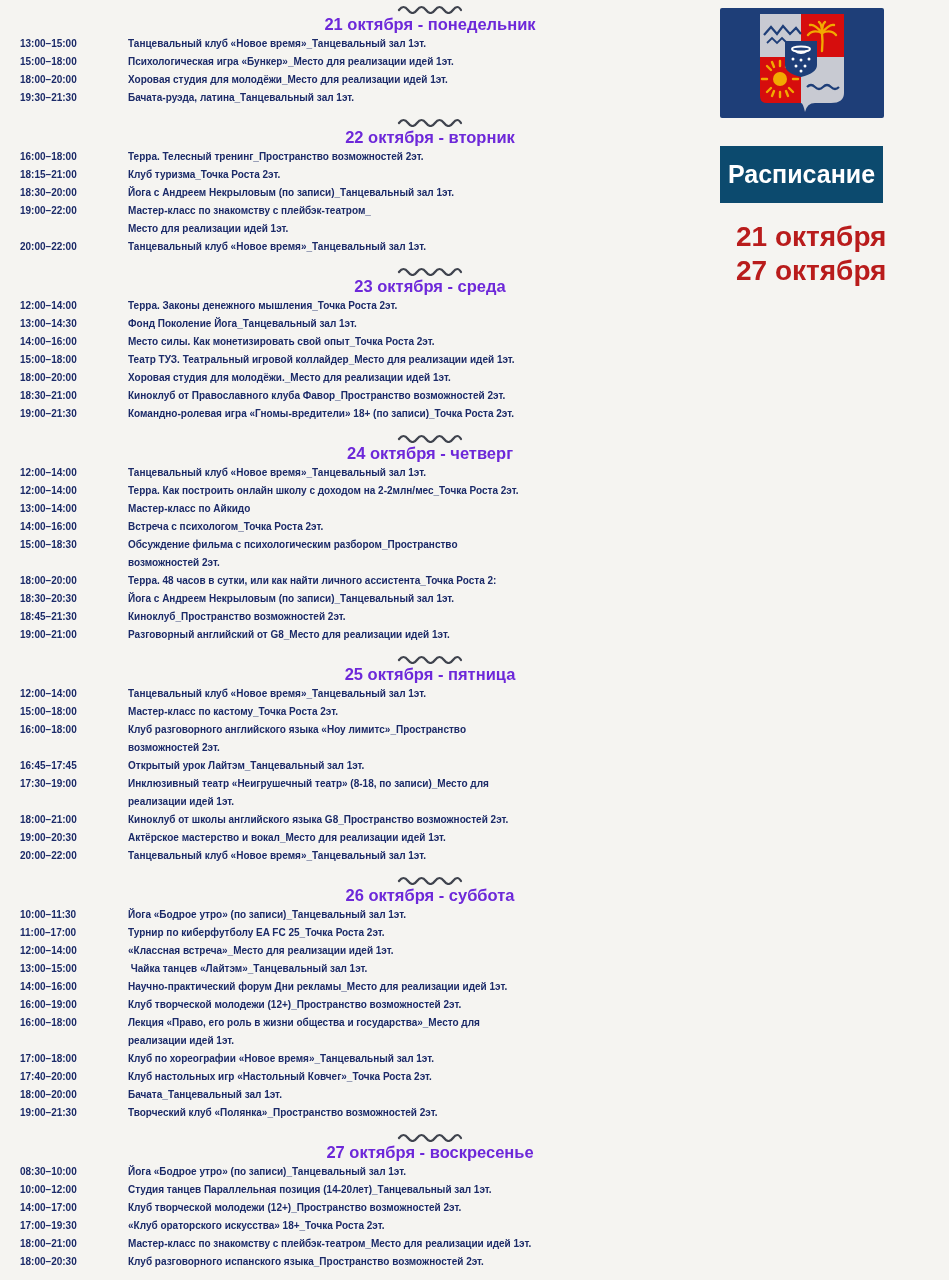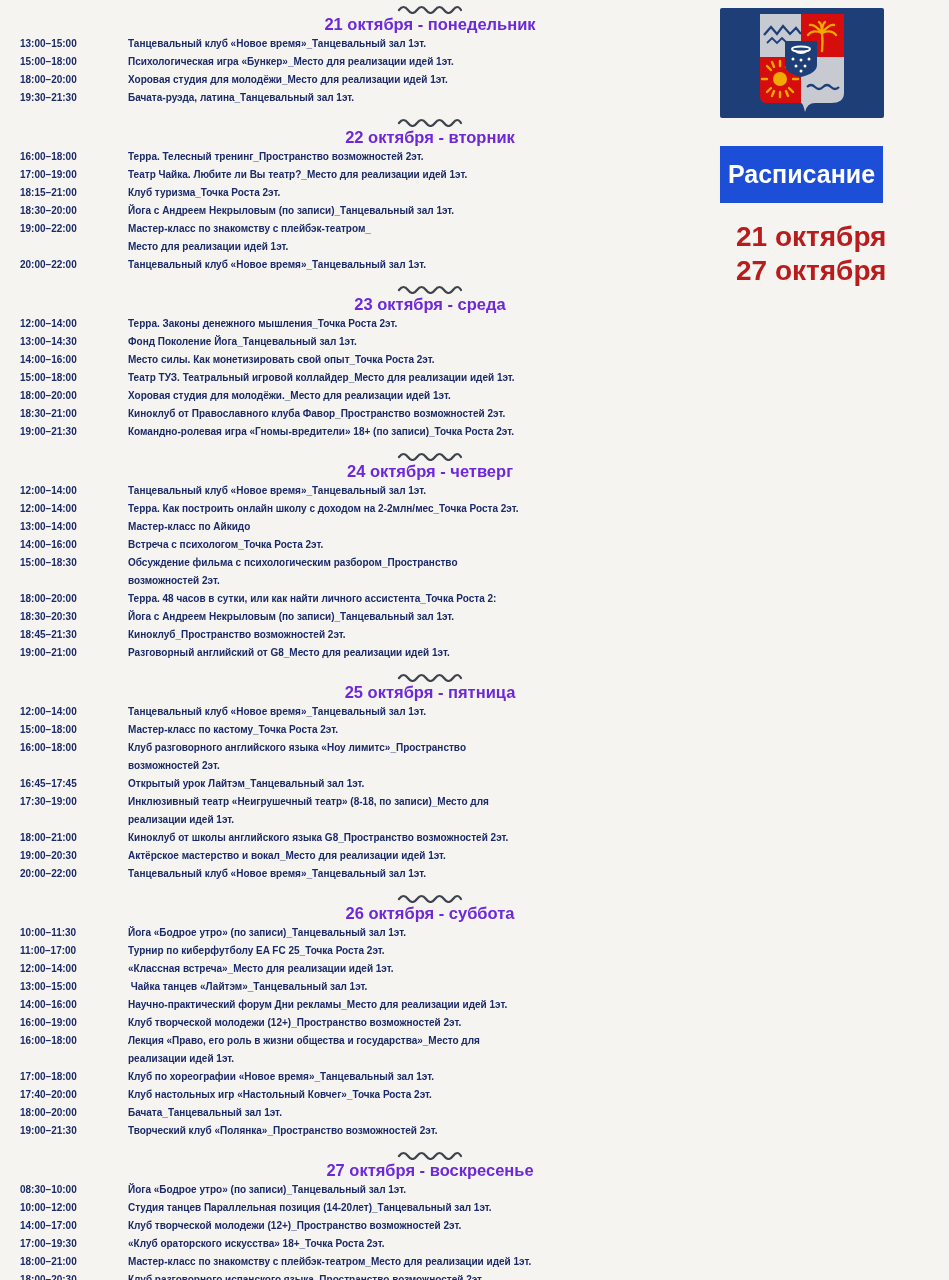--- a/index.html
+++ b/index.html
@@ -29,21 +29,21 @@
   .sidebar{position:absolute;top:8px;left:720px;width:180px;}
   .logo{
     width:164px;height:110px;
     background:#1e3e78;
     border-radius:2px;
     display:flex;align-items:center;justify-content:center;
   }
   .badge{
     margin-top:28px;
     width:163px;height:57px;
-    background:#1d4ed8;
+    background:#0c4a6e;
     color:#ffffff;
     font-size:25px;
     display:flex;align-items:center;justify-content:center;
   }
   .dates{
     margin-top:17px;
     padding-left:16px;
     color:#b91c1c;
     font-size:28px;
     line-height:34px;
@@ -86,24 +86,20 @@
     <div class="squiggle">
       <svg width="68" height="12" viewBox="0 0 68 12">
         <path d="M3,8 Q7.5,2 12,8 T21,8 T30,8 T39,8 T48,8 T57,8 T65,8" fill="none" stroke="#3f434e" stroke-width="2.2" stroke-linecap="round"></path>
       </svg>
     </div>
     <h2 class="day-title">22 октября - вторник</h2>
     <div class="events">
           <div class="event-line">
             <span class="time">16:00–18:00</span>
             <span class="text">Терра. Телесный тренинг_Пространство возможностей 2эт.</span>
-          </div>
-          <div class="event-line">
-            <span class="time">17:00–19:00</span>
-            <span class="text">Театр Чайка. Любите ли Вы театр?_Место для реализации идей 1эт.</span>
           </div>
           <div class="event-line">
             <span class="time">18:15–21:00</span>
             <span class="text">Клуб туризма_Точка Роста 2эт.</span>
           </div>
           <div class="event-line">
             <span class="time">18:30–20:00</span>
             <span class="text">Йога с Андреем Некрыловым (по записи)_Танцевальный зал 1эт.</span>
           </div>
           <div class="event-line">

